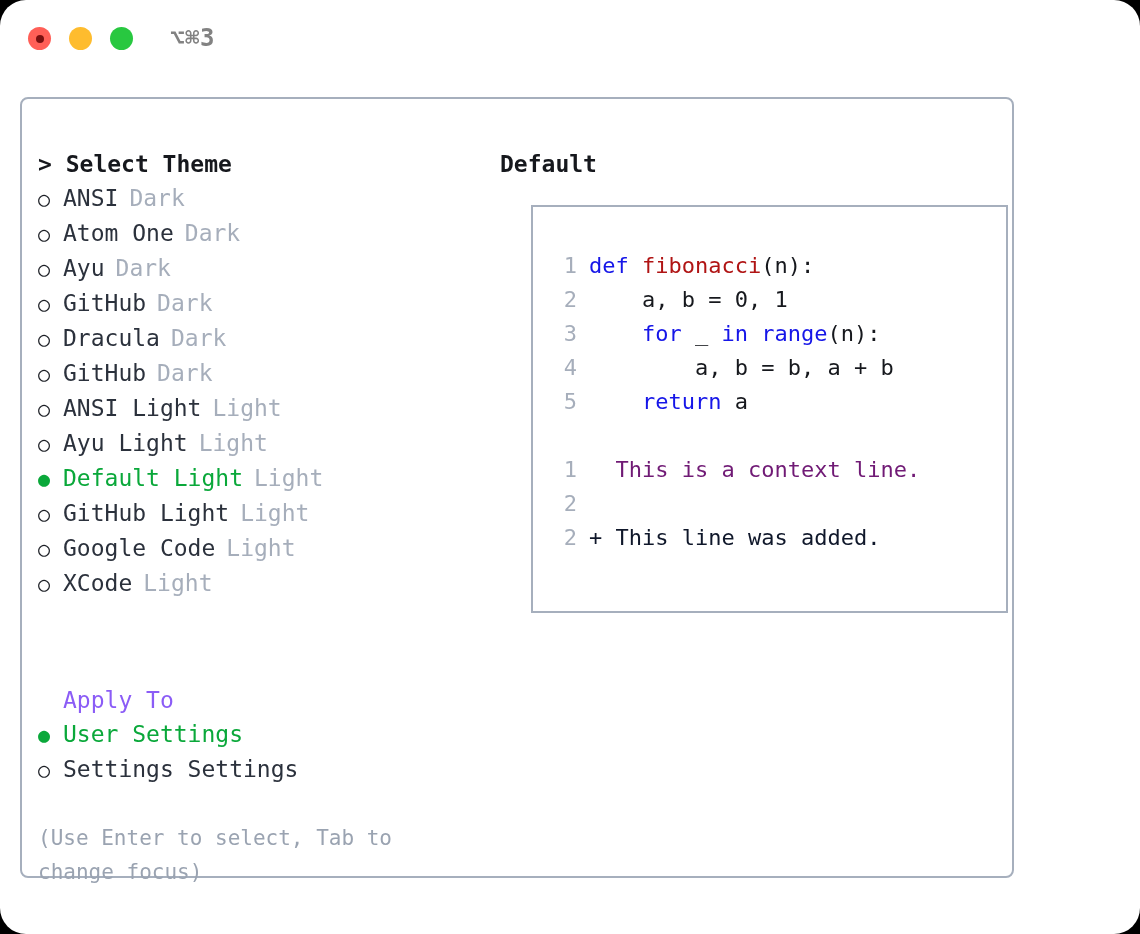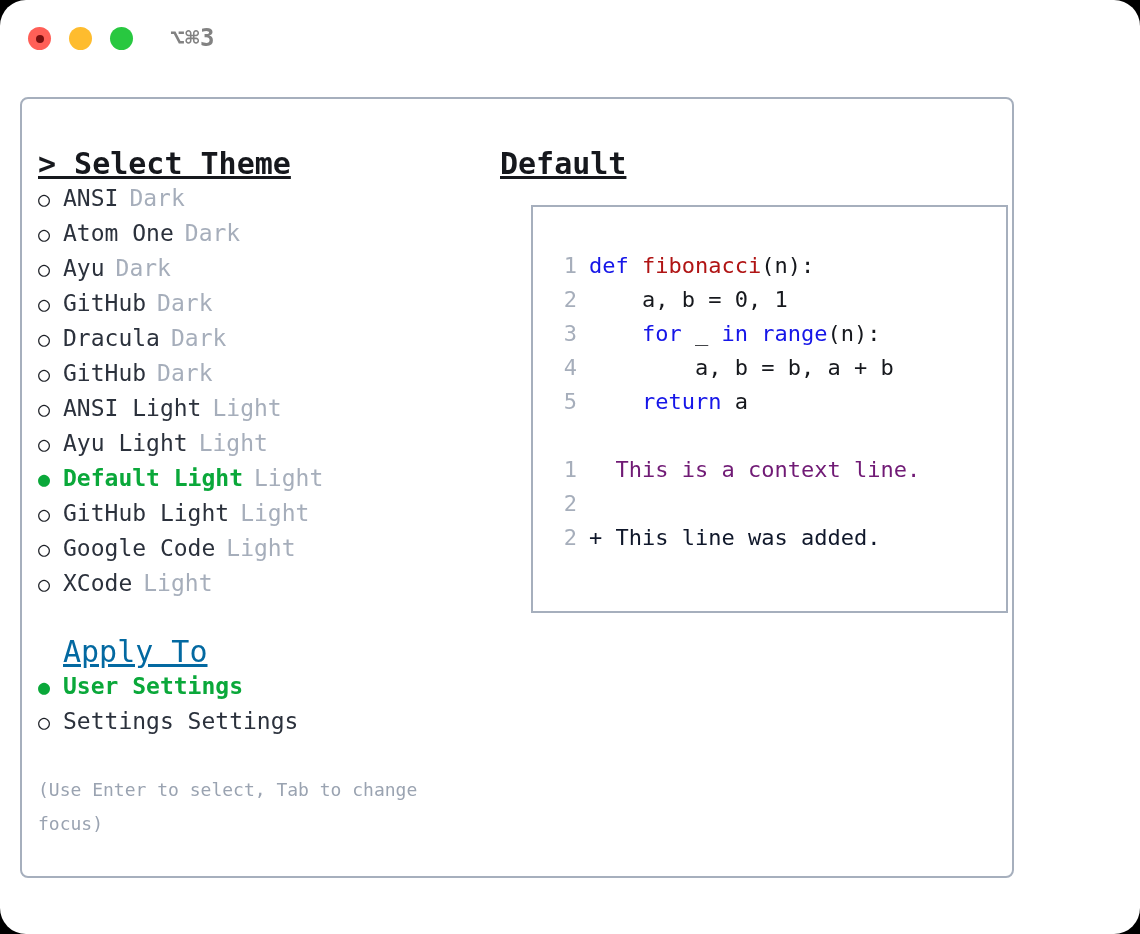--- a/index.html
+++ b/index.html
@@ -92,61 +92,61 @@
   }
   .pane-right {
     position: absolute;
     left: 478px;
     top: 48px;
     width: 500px;
   }
 
   
   .section-header {
-    font-size: 30px;
+    font-size: 23px;
     font-weight: bold;
     color: #16181d;
     white-space: pre;
     line-height: 34px;
     margin: 0;
-    text-decoration: underline;
   }
   .section-header.plain {
     font-weight: normal;
-    color: #0369a1;
+    color: #8b5cf6;
+    margin-top: 48px;
   }
 
   
   .option-list { margin: 0; padding: 0; }
 
   .option {
     display: flex;
     align-items: baseline;
     font-size: 23px;
     line-height: 34px;
     white-space: pre;
   }
   .marker {
     width: 25px;
     flex: 0 0 25px;
     color: #1b1e24;
     font-size: 20px;
   }
   .option.selected .marker { color: #0aa83a; }
   .opt-label { color: #2b313c; }
-  .option.selected .opt-label { color: #0aa83a; font-weight: bold; }
+  .option.selected .opt-label { color: #0aa83a; }
   .opt-meta {
     color: #a6aebb;
     margin-left: 11px;
   }
 
   .spacer-block { height: 34px; }
 
   .hint {
-    font-size: 18px;
+    font-size: 21px;
     line-height: 34px;
     color: #9aa3b1;
     white-space: pre-wrap;
     width: 410px;
     margin: 0;
   }
 
   
   .preview-box {
     position: absolute;

